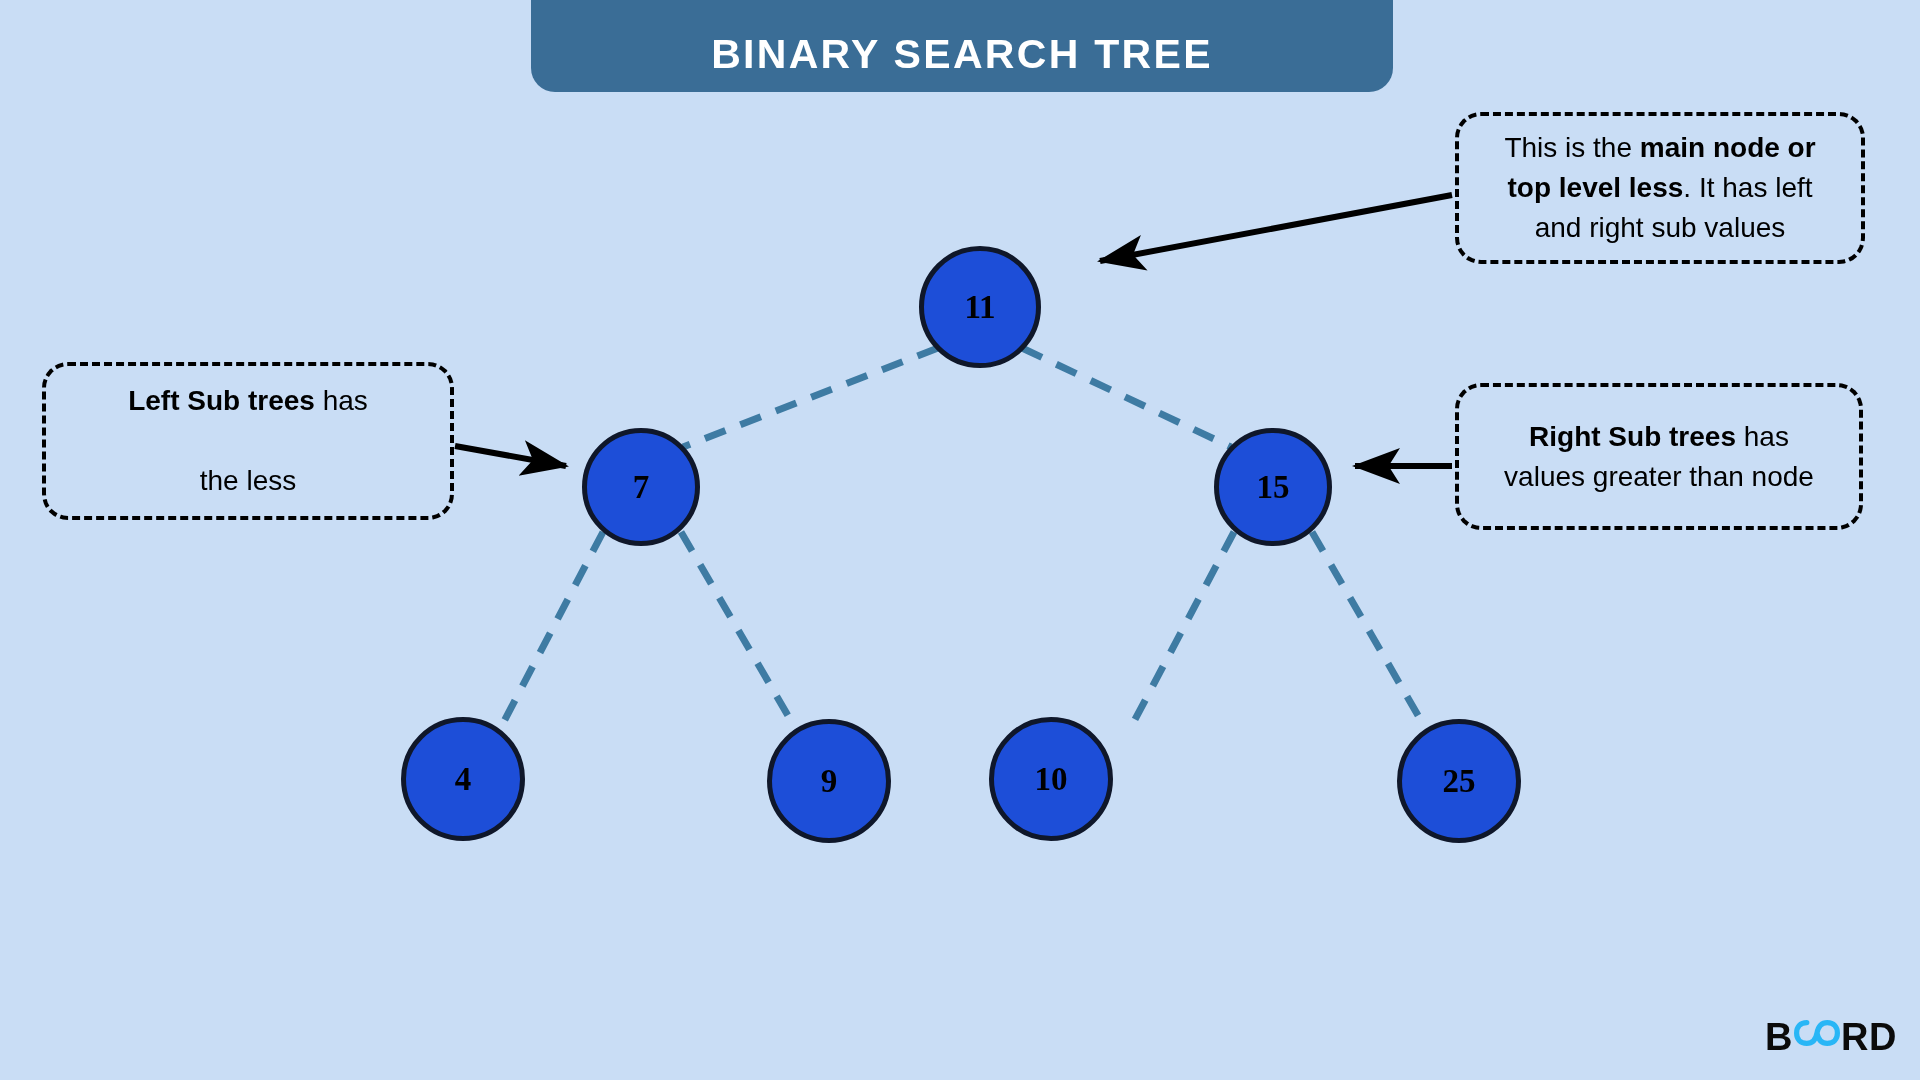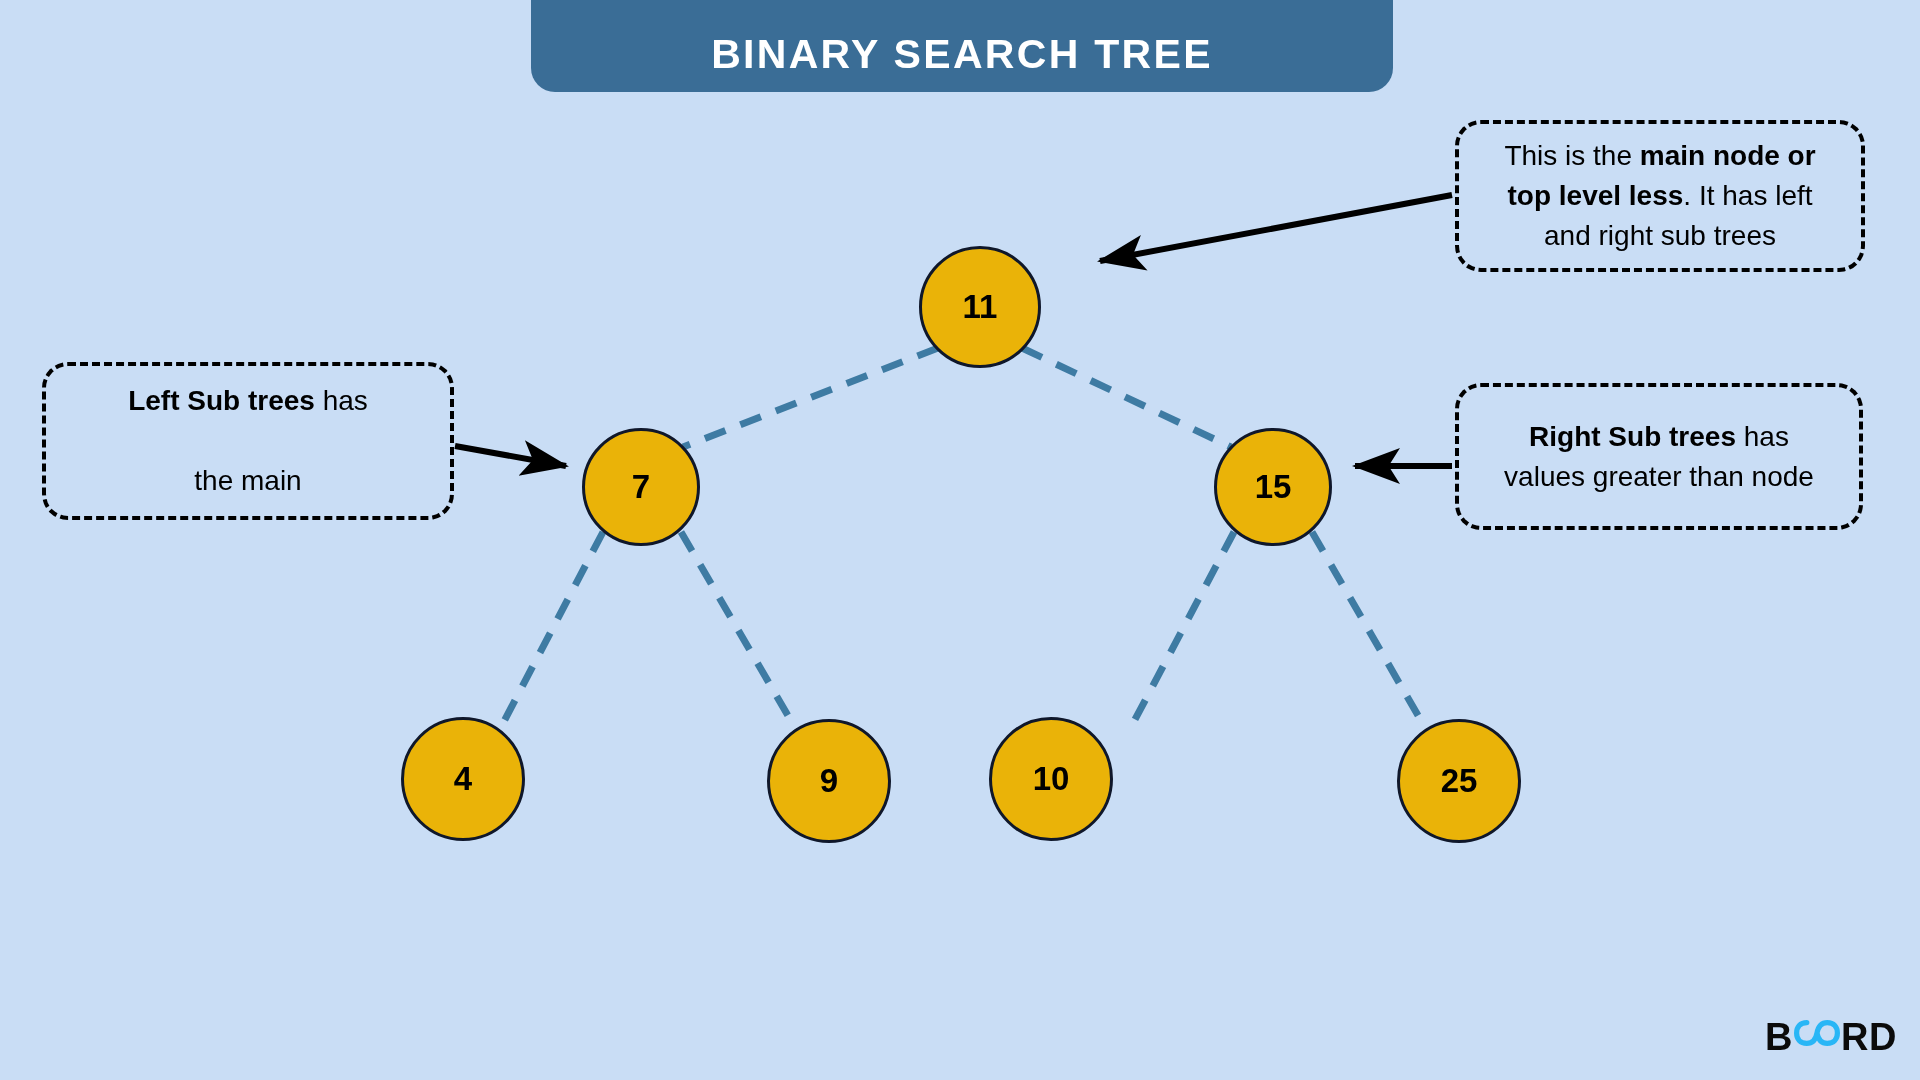--- a/index.html
+++ b/index.html
@@ -53,29 +53,29 @@
     left: 0; top: 0;
     width: 1920px;
     height: 1080px;
     pointer-events: none;
   }
 
   
   .node {
     position: absolute;
     border-radius: 50%;
-    background: #eab308;
-    border: 3px solid #0f172a;
+    background: #1d4ed8;
+    border: 5px solid #0f172a;
     box-sizing: border-box;
     display: flex;
     align-items: center;
     justify-content: center;
     color: #000000;
     font-weight: bold;
-    font-family: Liberation Sans, sans-serif;
+    font-family: Liberation Serif, serif;
   }
   .node-root {
     width: 122px;  height: 122px;
     font-size: 33px;
   }
   .node-mid {
     width: 118px;  height: 118px;
     font-size: 33px;
   }
   .node-leaf {
@@ -96,21 +96,21 @@
     color: #000000;
     font-size: 28px;
     line-height: 1.42;
     padding: 10px 18px;
     font-family: "Liberation Sans", sans-serif;
   }
   .callout b { font-weight: bold; }
 
   #callout-root {
     left: 1455px;
-    top: 120px;
+    top: 112px;
     width: 410px;
     height: 152px;
   }
   #callout-left {
     left: 42px;
     top: 362px;
     width: 412px;
     height: 158px;
     text-align: center;
   }
@@ -193,29 +193,29 @@
   </div>
 
   <div class="node node-leaf" style="left:1397px; top:719px;text-align:center;">
     <span>25</span>
   </div>
 
   <div class="callout" id="callout-root">
     <div>
       <span>This is the </span><b>main node or</b><br>
       <b>top level less</b><span>. It has left</span><br>
-      <span>and right sub trees</span>
+      <span>and right sub values</span>
     </div>
   </div>
 
   <div class="callout" id="callout-left">
     <div>
       <b>Left Sub trees</b><span> has</span><br>
       <br>
-      <span>the main</span>
+      <span>the less</span>
     </div>
   </div>
 
   <div class="callout" id="callout-right">
     <div>
       <b>Right Sub trees</b><span> has</span><br>
       <span>values greater than node</span>
     </div>
   </div>
 

